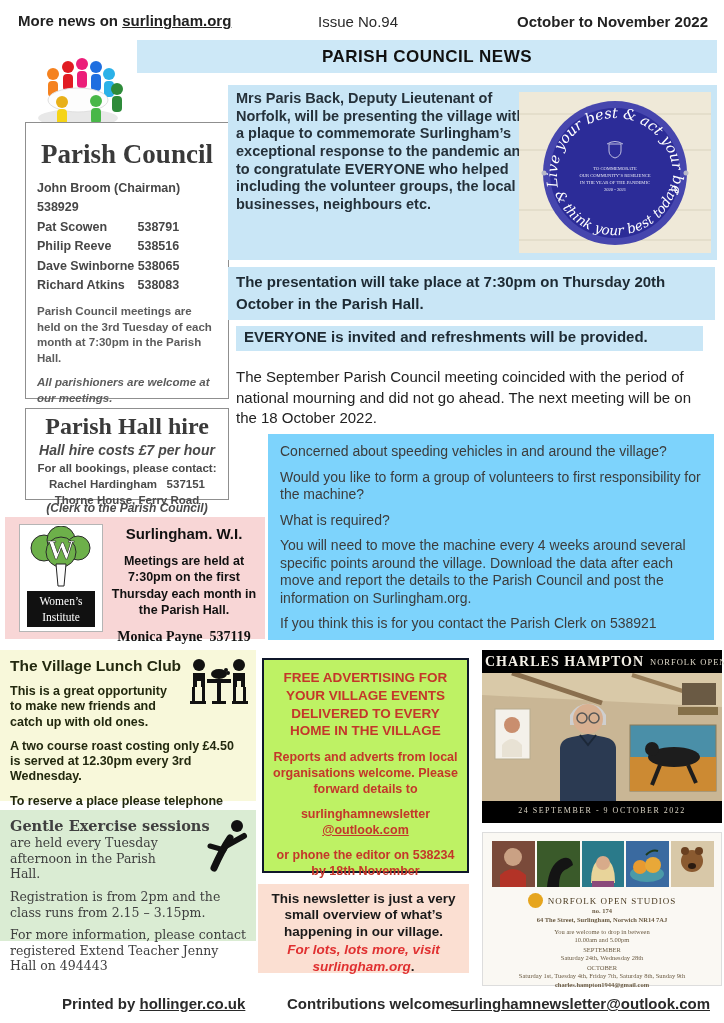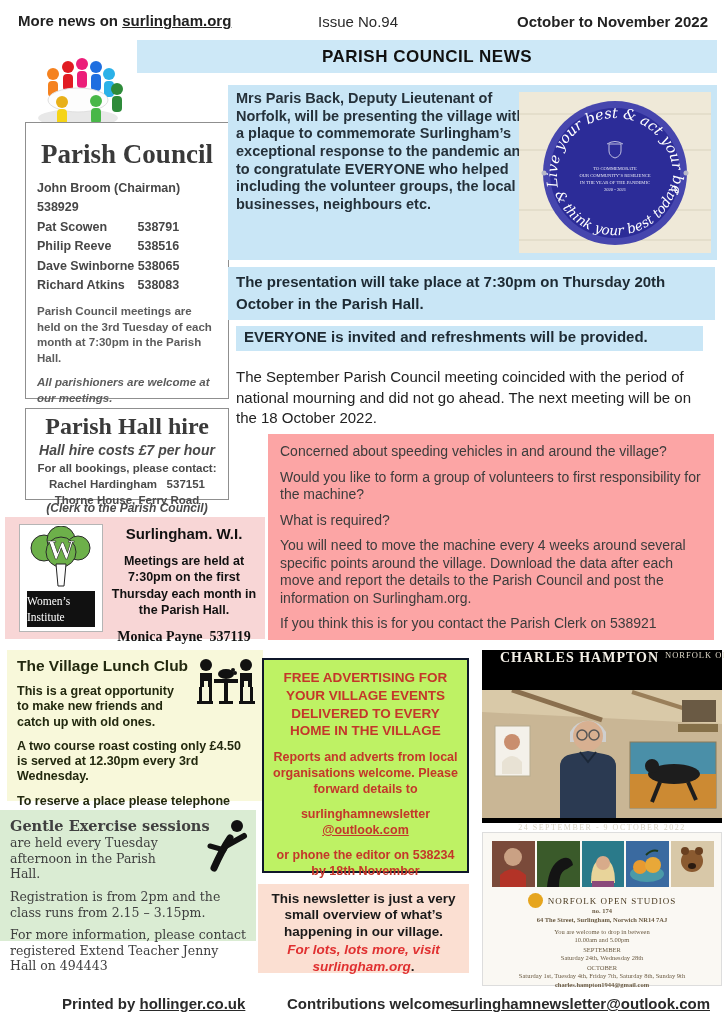--- a/index.html
+++ b/index.html
@@ -37,42 +37,42 @@
     left:25px; top:408px; width:204px; height:92px; background:#fff;
     border:1.5px solid #8f8f8f; text-align:center; color:#4a4a4a; padding-top:4px;
   }
   .hh-title { font-family:"Liberation Serif", serif; font-size:24px; font-weight:700; color:#3a3a3a; }
   .hh-cost  { font-size:14px; font-weight:700; font-style:italic; margin-top:2px; }
   .hh-line  { font-size:11.5px; font-weight:700; margin-top:4px; }
 
   .wi-box { left:5px; top:517px; width:260px; height:122px; background:#f8d6d6; }
   .wi-logo { left:14px; top:7px; width:84px; height:108px; background:#fff; border:1px solid #b5b5b5; }
   .wi-label { position:absolute; left:7px; top:66px; width:68px; height:36px; background:#111;
-    color:#fff; font-family:"Liberation Serif", serif; font-size:11.5px; line-height:1.35; padding-top:3px; }
+    color:#fff; font-family:"Liberation Serif", serif; font-size:11.5px; text-align:center; line-height:1.35; padding-top:3px; }
   .wi-text { left:100px; top:0; width:158px; height:122px; text-align:center; color:#111; }
   .wi-title { font-size:15px; font-weight:700; margin-top:8px; }
   .wi-info  { font-size:12.5px; font-weight:700; margin-top:11px; line-height:1.3; }
   .wi-contact { font-family:"Liberation Serif", serif; font-size:14px; font-weight:700; margin-top:11px; }
 
   
   .art-a { left:228px; top:85px; width:489px; height:175px; background:#c9e6f6; }
   .art-p1 { position:absolute; left:8px; top:5px; width:294px; font-size:14.5px; font-weight:600; color:#25313a; line-height:1.22; }
   .plaque { position:absolute; right:6px; top:7px; width:192px; height:161px; }
   .art-b { left:228px; top:267px; width:487px; height:53px; background:#c9e6f6;
            padding:4px 8px; font-size:15px; font-weight:700; color:#1d2a33; line-height:1.45; }
   .art-c { left:228px; top:326px; width:467px; height:25px; background:#c9e6f6;
            padding:2px 8px; font-size:15px; font-weight:700; color:#1d2a33;margin-left:8px; }
   .art-d { left:236px; top:367px; width:474px; font-size:15px; font-weight:500; color:#222; line-height:1.38; }
 
-  .purple { left:268px; top:434px; width:446px; height:206px; background:#fca5a5;
+  .purple { left:268px; top:434px; width:446px; height:206px; background:#7dd3fc;
             padding:9px 12px; font-size:14px; font-weight:500; color:#3c3c3c; line-height:1.25; }
   .purple p { margin-bottom:8px; }
 
   
-  .lunch { left:7px; top:650px; width:256px; height:151px; background:#f8f8da; padding:7px 10px; color:#23290f; }
+  .lunch { left:0; top:650px; width:256px; height:151px; background:#f8f8da; padding:7px 10px; color:#23290f; }
   .lunch-title { font-size:15.5px; font-weight:700; }
   .lunch p { font-size:12.5px; font-weight:600; line-height:1.22; margin-top:9px; }
   .lunch .narrow { width:166px; }
   .lunch-icon { position:absolute; right:6px; top:7px; }
 
   .exercise { left:0; top:810px; width:256px; height:131px; background:#daecd3; padding:7px 10px;
               font-family:"DejaVu Serif", serif; color:#404040; }
   .ex-title { font-size:14.5px; font-weight:700; }
   .exercise p { font-size:12.5px; line-height:1.25; margin-top:7px; }
   .exercise .narrow { width:178px; margin-top:1px; }
@@ -85,21 +85,21 @@
   .adv-body { font-size:12.5px; font-weight:700; line-height:1.25; margin-top:10px; }
 
   .overview { left:258px; top:884px; width:211px; height:89px; background:#fbdfd2;
               text-align:center; padding:7px 5px; }
   .ov-black { font-size:13.5px; font-weight:600; color:#1a1a1a; line-height:1.22; }
   .ov-red { font-size:13.5px; font-weight:700; font-style:italic; color:#e03030; line-height:1.2; margin-top:2px; }
   .ov-red .dot { color:#1a1a1a; font-style:normal; }
 
   
   .hampton { left:482px; top:650px; width:240px; height:173px; background:#000; }
-  .hamp-head { height:40px; display:flex; align-items:flex-start; padding:0 18px; color:#f3efe6;
+  .hamp-head { height:23px; display:flex; align-items:center; padding:0 3px; color:#f3efe6;
                font-family:"Liberation Serif", serif; white-space:nowrap; }
   .hamp-artist { font-size:14px; font-weight:700; letter-spacing:1px; }
   .hamp-event  { font-size:8.5px; letter-spacing:1px; margin-left:6px; color:#ded8c8; }
   .hamp-foot { height:18px; display:flex; align-items:center; justify-content:center; color:#d8d2c2;
                font-family:"Liberation Serif", serif; font-size:8px; letter-spacing:1.5px; }
 
   .studios { left:482px; top:832px; width:240px; height:154px; background:#faf8f3;
              border:1px solid #ddd; text-align:center; font-family:"Liberation Serif", serif; color:#5a4a32; }
   .thumbs { position:absolute; left:9px; top:8px; width:222px; height:46px; display:flex; gap:2px; }
   .thumbs svg { display:block; }

